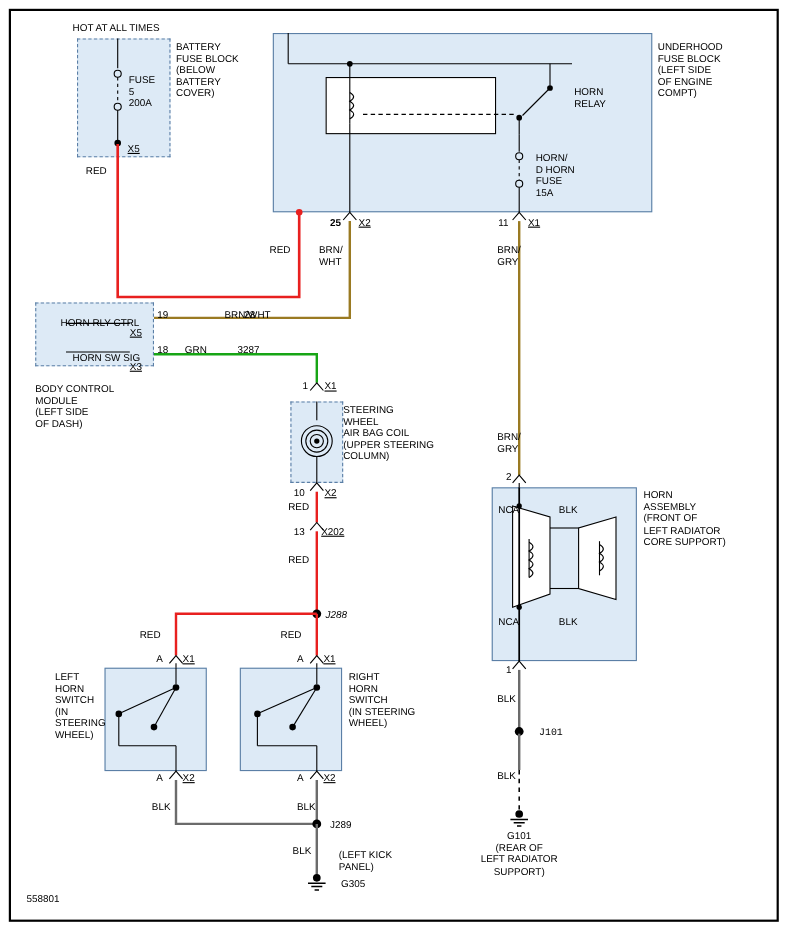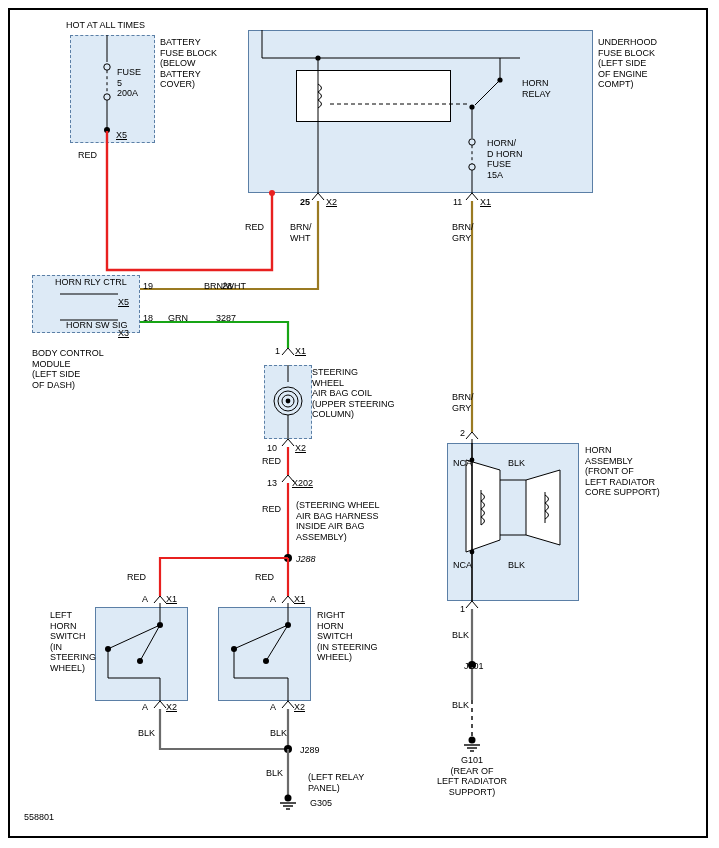--- a/index.html
+++ b/index.html
@@ -277,21 +277,21 @@
 
   <div class="lbl" style="left:245px; top:222px;">RED</div>
   <div class="lbl" style="left:290px; top:222px;">BRN/
 WHT</div>
   <div class="lbl" style="left:452px; top:222px;">BRN/
 GRY</div>
 
   <div class="lbl" style="left:143px; top:281px;">19</div>
   <div class="lbl" style="left:160px; top:281px;padding-left:44px;">BRN/WHT</div>
   <div class="lbl" style="left:222px; top:281px;">28</div>
-  <div class="lbl" style="left:55px; top:277px;">HORN RLY CTRL</div>
+  <div class="lbl" style="left:55px; top:288px;">HORN RLY CTRL</div>
   <div class="lbl und" style="left:118px; top:297px;">X5</div>
 
   <div class="lbl" style="left:143px; top:313px;">18</div>
   <div class="lbl" style="left:168px; top:313px;">GRN</div>
   <div class="lbl" style="left:216px; top:313px;">3287</div>
   <div class="lbl" style="left:66px; top:320px;">HORN SW SIG</div>
   <div class="lbl und" style="left:118px; top:328px;">X3</div>
   <div class="lbl" style="left:32px; top:348px;">BODY CONTROL
 MODULE
 (LEFT SIDE
@@ -304,24 +304,20 @@
 AIR BAG COIL
 (UPPER STEERING
 COLUMN)</div>
 
   <div class="lbl" style="left:267px; top:443px;">10</div>
   <div class="lbl und" style="left:295px; top:443px;">X2</div>
   <div class="lbl" style="left:262px; top:456px;">RED</div>
 
   <div class="lbl" style="left:267px; top:478px;">13</div>
   <div class="lbl und" style="left:292px; top:478px;">X202</div>
-  <div class="lbl" style="left:296px; top:500px;">(STEERING WHEEL
-AIR BAG HARNESS
-INSIDE AIR BAG
-ASSEMBLY)</div>
   <div class="lbl" style="left:262px; top:504px;">RED</div>
 
   <div class="lbl" style="left:296px; top:554px;font-style:italic;">J288</div>
   <div class="lbl" style="left:127px; top:572px;">RED</div>
   <div class="lbl" style="left:255px; top:572px;">RED</div>
 
   <div class="lbl" style="left:142px; top:594px;">A</div>
   <div class="lbl und" style="left:166px; top:594px;">X1</div>
   <div class="lbl" style="left:270px; top:594px;">A</div>
   <div class="lbl und" style="left:294px; top:594px;">X1</div>
@@ -340,39 +336,39 @@
 
   <div class="lbl" style="left:142px; top:702px;">A</div>
   <div class="lbl und" style="left:166px; top:702px;">X2</div>
   <div class="lbl" style="left:270px; top:702px;">A</div>
   <div class="lbl und" style="left:294px; top:702px;">X2</div>
 
   <div class="lbl" style="left:138px; top:728px;">BLK</div>
   <div class="lbl" style="left:270px; top:728px;">BLK</div>
   <div class="lbl" style="left:300px; top:745px;">J289</div>
   <div class="lbl" style="left:266px; top:768px;">BLK</div>
-  <div class="lbl" style="left:308px; top:772px;">(LEFT RELAY
+  <div class="lbl" style="left:308px; top:772px;">(LEFT KICK
 PANEL)</div>
   <div class="lbl" style="left:310px; top:798px;">G305</div>
 
   <div class="lbl" style="left:452px; top:392px;">BRN/
 GRY</div>
   <div class="lbl" style="left:460px; top:428px;">2</div>
   <div class="lbl" style="left:585px; top:445px;">HORN
 ASSEMBLY
 (FRONT OF
 LEFT RADIATOR
 CORE SUPPORT)</div>
   <div class="lbl" style="left:453px; top:458px;">NCA</div>
   <div class="lbl" style="left:508px; top:458px;">BLK</div>
   <div class="lbl" style="left:453px; top:560px;">NCA</div>
   <div class="lbl" style="left:508px; top:560px;">BLK</div>
   <div class="lbl" style="left:460px; top:604px;">1</div>
   <div class="lbl" style="left:452px; top:630px;">BLK</div>
-  <div class="lbl" style="left:464px; top:661px;">J101</div>
+  <div class="lbl" style="left:490px; top:661px;font-family:Liberation Mono, monospace;">J101</div>
   <div class="lbl" style="left:452px; top:700px;">BLK</div>
   <div class="lbl c" style="left:398px; top:755px; width:148px;">G101
 (REAR OF
 LEFT RADIATOR
 SUPPORT)</div>
 
   <div class="id-code">558801</div>
 </div>
 
 </body></html>

